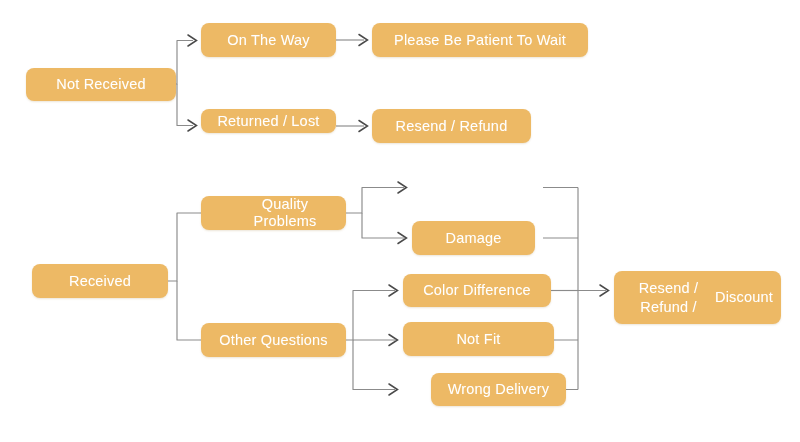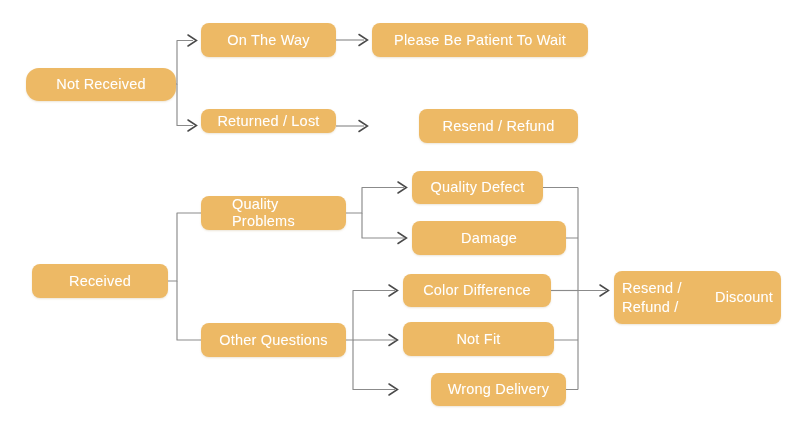--- a/index.html
+++ b/index.html
@@ -28,21 +28,21 @@
   }
   .node {
     position: absolute;
     box-sizing: border-box;
     background: #edb965;
     border-radius: 8px;
     color: #ffffff;
     display: flex;
     align-items: center;
     justify-content: center;
-    text-align: left;
+    text-align: center;
     font-family: "Liberation Sans", sans-serif;
     font-size: 14.5px;
     font-weight: 500;
     letter-spacing: 0.2px;
     line-height: 1.15;
     padding: 0 8px;
     box-shadow: 0 1px 2px rgba(150,110,40,0.18);
     text-shadow: 0 0 1px rgba(255,255,255,0.25);
     user-select: none;
     z-index: 2;
@@ -102,57 +102,54 @@
     <path class="edge-line" d="M543,238 L578,238"></path>
     <path class="edge-line" d="M551,290.5 L578,290.5"></path>
     <path class="edge-line" d="M538,340 L578,340"></path>
     <path class="edge-line" d="M538,389.5 L578,389.5"></path>
     <path class="edge-line" d="M578,187.5 L578,389.5"></path>
     <path class="edge-line" d="M538,290.5 L606,290.5"></path>
     <path class="arrow-head" d="M600,285 L608.5,290.5 L600,296"></path>
 
   </svg>
 
-  <div class="node" style="left:26px; top:68px; width:150px; height:33px;border-radius:13px;">
+  <div class="node" style="left:26px; top:68px; width:150px; height:33px;">
     <span>Not Received</span>
   </div>
 
   <div class="node" style="left:201px; top:23px; width:135px; height:34px;">
     <span>On The Way</span>
   </div>
 
   <div class="node" style="left:372px; top:23px; width:216px; height:34px;">
     <span>Please Be Patient To Wait</span>
   </div>
 
   <div class="node" style="left:201px; top:109px; width:135px; height:24px;">
     <span>Returned / Lost</span>
   </div>
 
-  <div class="node" style="left:372px; top:109px; width:159px; height:34px;margin-left:47px;">
+  <div class="node" style="left:372px; top:109px; width:159px; height:34px;">
     <span>Resend / Refund</span>
   </div>
 
   <div class="node" style="left:32px; top:264px; width:136px; height:34px;">
     <span>Received</span>
   </div>
 
   <div class="node" style="left:201px; top:196px; width:145px; height:34px;padding-left:31px;">
     <span>Quality Problems</span>
   </div>
 
   <div class="node" style="left:201px; top:323px; width:145px; height:34px;">
     <span>Other Questions</span>
   </div>
 
-  <div class="node" style="left:412px; top:171px; width:131px; height:33px;">
-    <span>Quality Defect</span>
-  </div>
 
-  <div class="node" style="left:412px; top:221px; width:154px; height:34px;">
+  <div class="node" style="left:412px; top:221px; width:123px; height:34px;">
     <span>Damage</span>
   </div>
 
   <div class="node" style="left:403px; top:274px; width:148px; height:33px;">
     <span>Color Difference</span>
   </div>
 
   <div class="node" style="left:403px; top:322px; width:151px; height:34px;">
     <span>Not Fit</span>
   </div>

